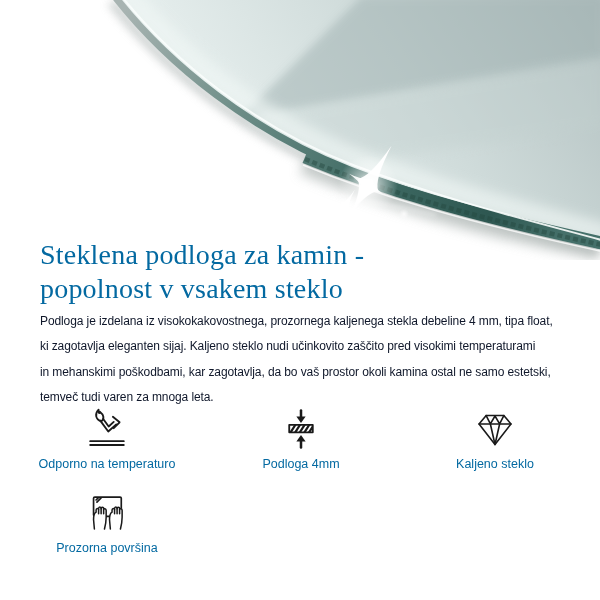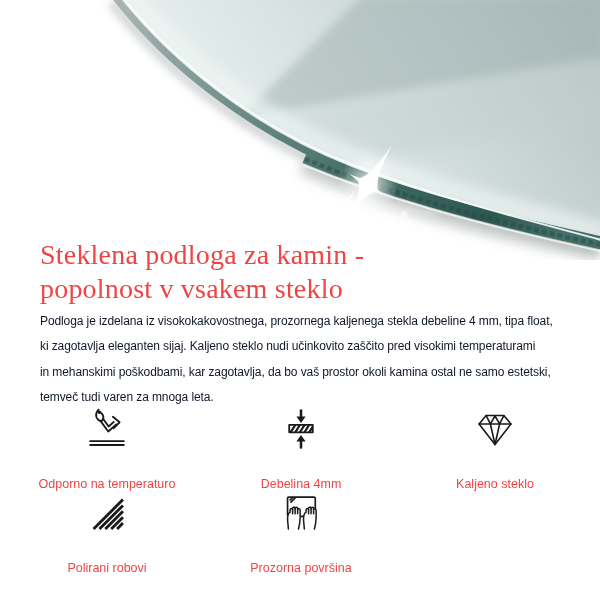--- a/index.html
+++ b/index.html
@@ -5,37 +5,37 @@
   html,body{margin:0;padding:0;}
   body{width:600px;height:600px;background:#ffffff;font-family:"Liberation Sans",sans-serif;}
   .page{position:relative;width:600px;height:600px;overflow:hidden;background:#ffffff;}
 
   .hero{position:absolute;top:0;left:0;width:600px;height:260px;}
   .hero svg{display:block;}
 
   .title{
     position:absolute;left:40px;top:238px;width:540px;
     font-family:"Liberation Serif",serif;
-    font-size:28px;line-height:34px;color:#ef4444;
+    font-size:28px;line-height:34px;color:#0369a1;
     font-weight:400;letter-spacing:0.2px;
   }
   .paragraph{
     position:absolute;left:40px;top:309px;width:558px;height:104px;
     font-size:12px;line-height:25.4px;color:#0f172a;
     letter-spacing:-0.1px;white-space:pre;overflow:hidden;
   }
 
   .features{
     position:absolute;left:10px;top:408px;width:582px;
     display:grid;grid-template-columns:194px 194px 194px;grid-row-gap:20px;
   }
   .cell{display:flex;flex-direction:column;align-items:center;height:64px;}
   .ficon{width:42px;height:42px;margin-bottom:6px;}
   .ficon svg{width:42px;height:42px;display:block;}
-  .flabel{font-size:12.5px;color:#ef4444;line-height:16px;text-align:center;white-space:nowrap;margin-top:20px;}
+  .flabel{font-size:12.5px;color:#0369a1;line-height:16px;text-align:center;white-space:nowrap;}
 
   .icon-stroke{stroke:#1a1a1a;fill:none;stroke-width:2.2;stroke-linejoin:round;stroke-linecap:round;}
 </style>
 </head>
 <body>
 
 <div class="page">
 
   <div class="hero">
     <svg viewBox="0 0 600 260" width="600" height="260">
@@ -144,47 +144,37 @@
             <path d="M25,47 V40" style="stroke-width:3"></path>
             <rect x="11" y="20" width="28" height="9"></rect>
           </g>
           <g clip-path="url(#barclip)" class="icon-stroke" style="stroke-width:2.6">
             <path d="M12,30 L19,19 M17.5,30 L24.5,19 M23,30 L30,19 M28.5,30 L35.5,19 M34,30 L41,19"></path>
           </g>
           <polygon points="19.5,10 30.5,10 25,18" fill="#1a1a1a"></polygon>
           <polygon points="19.5,40 30.5,40 25,32" fill="#1a1a1a"></polygon>
         </svg>
       </div>
-      <div class="flabel">Debelina 4mm</div>
+      <div class="flabel">Podloga 4mm</div>
     </div>
 
 
     <div class="cell">
       <div class="ficon">
         <svg viewBox="0 0 50 50">
           <g class="icon-stroke" style="stroke-width:1.9">
             <path d="M14.5,9 H35.5 L44,19 L25,43.5 L6,19 Z"></path>
             <path d="M6,19 H44"></path>
             <path d="M14.5,9 L19.5,19 M25,9.5 L19.5,19 M25,9.5 L30.5,19 M35.5,9 L30.5,19 M19.5,19 L25,43.5 M30.5,19 L25,43.5"></path>
           </g>
         </svg>
       </div>
       <div class="flabel">Kaljeno steklo</div>
     </div>
 
-    <div class="cell">
-      <div class="ficon">
-        <svg viewBox="0 0 50 50">
-          <g stroke="#1a1a1a" stroke-width="3.4" fill="none" stroke-linecap="butt">
-            <path d="M9,44 L44,9 M16,44 L44,16 M23,44 L44,23 M30,44 L44,30 M37,44 L44,37"></path>
-          </g>
-        </svg>
-      </div>
-      <div class="flabel">Polirani robovi</div>
-    </div>
 
     <div class="cell">
       <div class="ficon">
         <svg viewBox="0 0 50 50">
           <g class="icon-stroke" style="stroke-width:2">
             <rect x="9" y="6" width="33" height="23" rx="1.5"></rect>
             <path d="M13,12 L18,7 M12,9.5 L14.5,7"></path>
           </g>
           <g stroke="#1a1a1a" stroke-width="1.8" fill="#ffffff" stroke-linejoin="round" stroke-linecap="round">
             <path d="M10,44 L9,33 C9,28 10,25 12,24 L12,22 C12,19 15,19 15,21 L15,20 C15,17 18,17 18,20 C18,17.5 21,17.5 21,20 L21,21 C21,19 24,19.5 24,22 L24,30 C24,36 23,40 22,44"></path>

